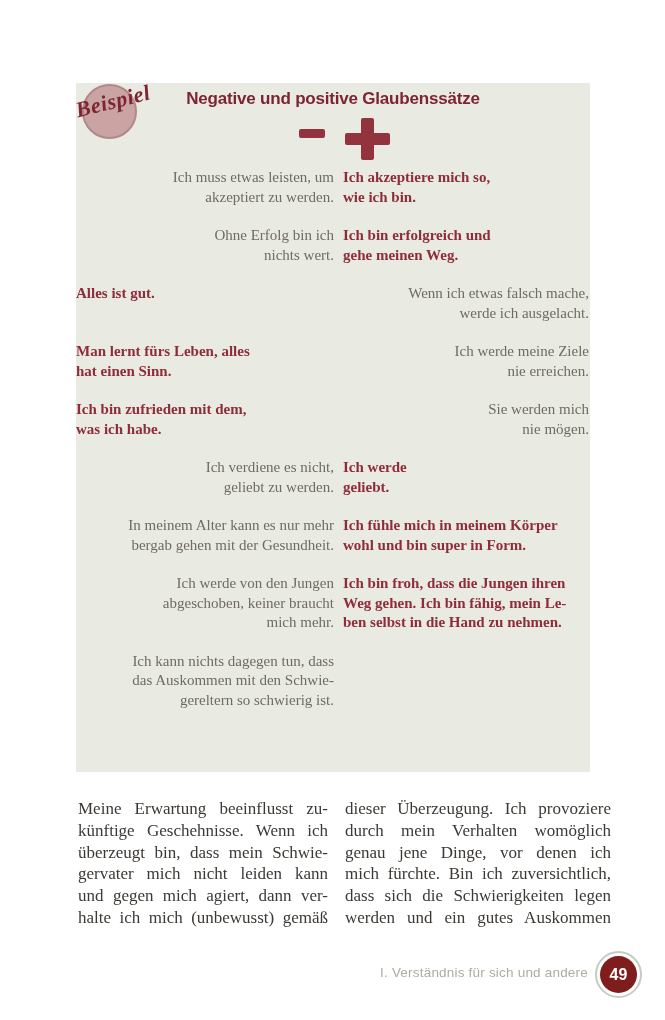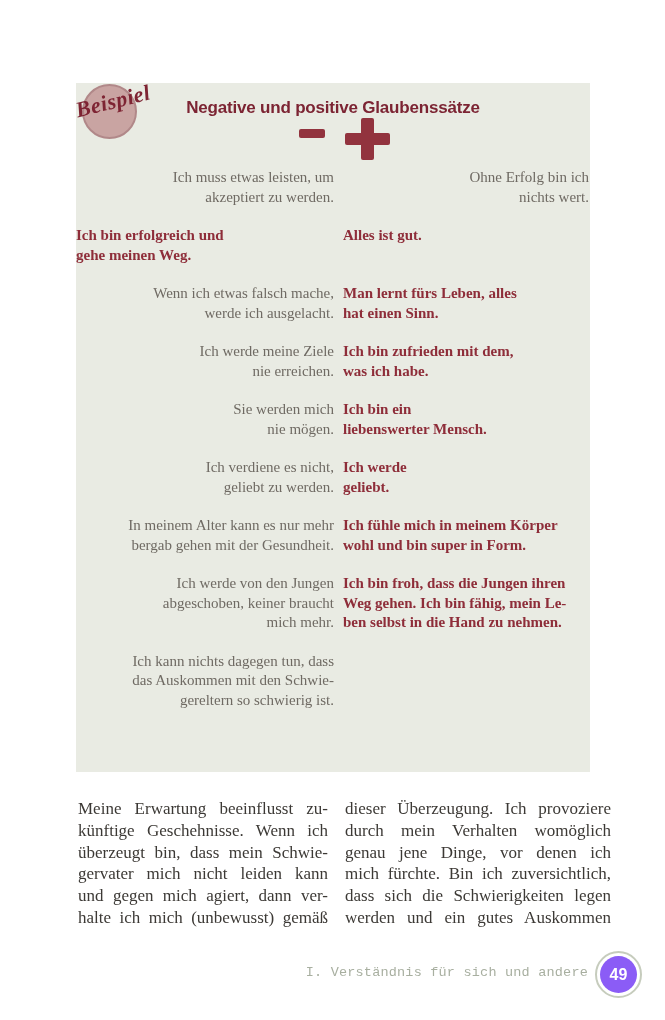--- a/index.html
+++ b/index.html
@@ -9,21 +9,21 @@
     overflow:hidden;
     font-family:"Liberation Serif", serif;
   }
 
   
   .example-box {
     position:absolute; left:76px; top:83px; width:514px; height:689px;
     background:#e9ebe3;
   }
   .box-title {
-    position:absolute; left:0; top:15px; width:100%;
+    position:absolute; left:0; top:6px; width:100%;
     text-align:center;
     font-family:"Liberation Sans", sans-serif;
     font-weight:bold; font-size:17px; letter-spacing:-0.2px;
     color:#7c2433;
   }
   
   .minus-shape {
     position:absolute; left:223px; top:46px; width:26px; height:9px;
     background:#92333e; border-radius:2px;
   }
@@ -68,69 +68,69 @@
     white-space:pre-line;
     text-align:justify; text-align-last:justify;
   }
   .body-col.left  { left:78px;  width:250px; }
   .body-col.right { left:345px; width:266px; }
 
   
   .footer-chapter {
     position:absolute; top:965px; left:0; width:588px;
     text-align:right;
-    font-family:Liberation Mono, monospace;
+    font-family:Liberation Sans, sans-serif;
     font-size:13.5px; color:#a8afa0; letter-spacing:0.2px;
   }
   .page-circle {
     position:absolute; left:595px; top:951px; width:47px; height:47px;
     border-radius:50%; border:2px solid #c6ccbd; background:#ffffff;
   }
   .page-circle-inner {
-    position:absolute; inset:3px; border-radius:50%; background:#8b5cf6;
+    position:absolute; inset:3px; border-radius:50%; background:#7f1d1d;
     display:flex; align-items:center; justify-content:center;
     font-family:"Liberation Sans", sans-serif; font-weight:bold;
     font-size:16px; color:#ffffff;
   }
 </style>
 </head>
 <body>
 
 <div class="page">
 
   <div class="example-box">
     <div class="box-title">Negative und positive Glaubenssätze</div>
     <div class="minus-shape"></div>
     <div class="plus-shape"></div>
 
     <div class="belief-grid">
       <div class="neg">Ich muss etwas leisten, um
 akzeptiert zu werden.</div>
+      <div class="pos">Ich akzeptiere mich so,
+wie ich bin.</div>
 
       <div class="neg">Ohne Erfolg bin ich
 nichts wert.</div>
       <div class="pos">Ich bin erfolgreich und
 gehe meinen Weg.</div>
 
       <div class="pos">Alles ist gut.</div>
 
       <div class="neg">Wenn ich etwas falsch mache,
 werde ich ausgelacht.</div>
       <div class="pos">Man lernt fürs Leben, alles
 hat einen Sinn.</div>
 
       <div class="neg">Ich werde meine Ziele
 nie erreichen.</div>
       <div class="pos">Ich bin zufrieden mit dem,
 was ich habe.</div>
 
       <div class="neg">Sie werden mich
 nie mögen.</div>
-      <div class="pos">Ich bin ein
-liebenswerter Mensch.</div>
 
       <div class="neg">Ich verdiene es nicht,
 geliebt zu werden.</div>
       <div class="pos">Ich werde
 geliebt.</div>
 
       <div class="neg">In meinem Alter kann es nur mehr
 bergab gehen mit der Gesundheit.</div>
       <div class="pos">Ich fühle mich in meinem Körper
 wohl und bin super in Form.</div>

